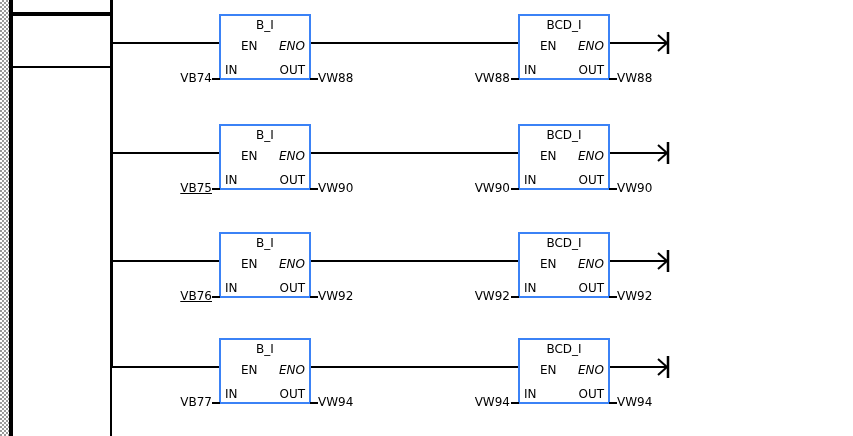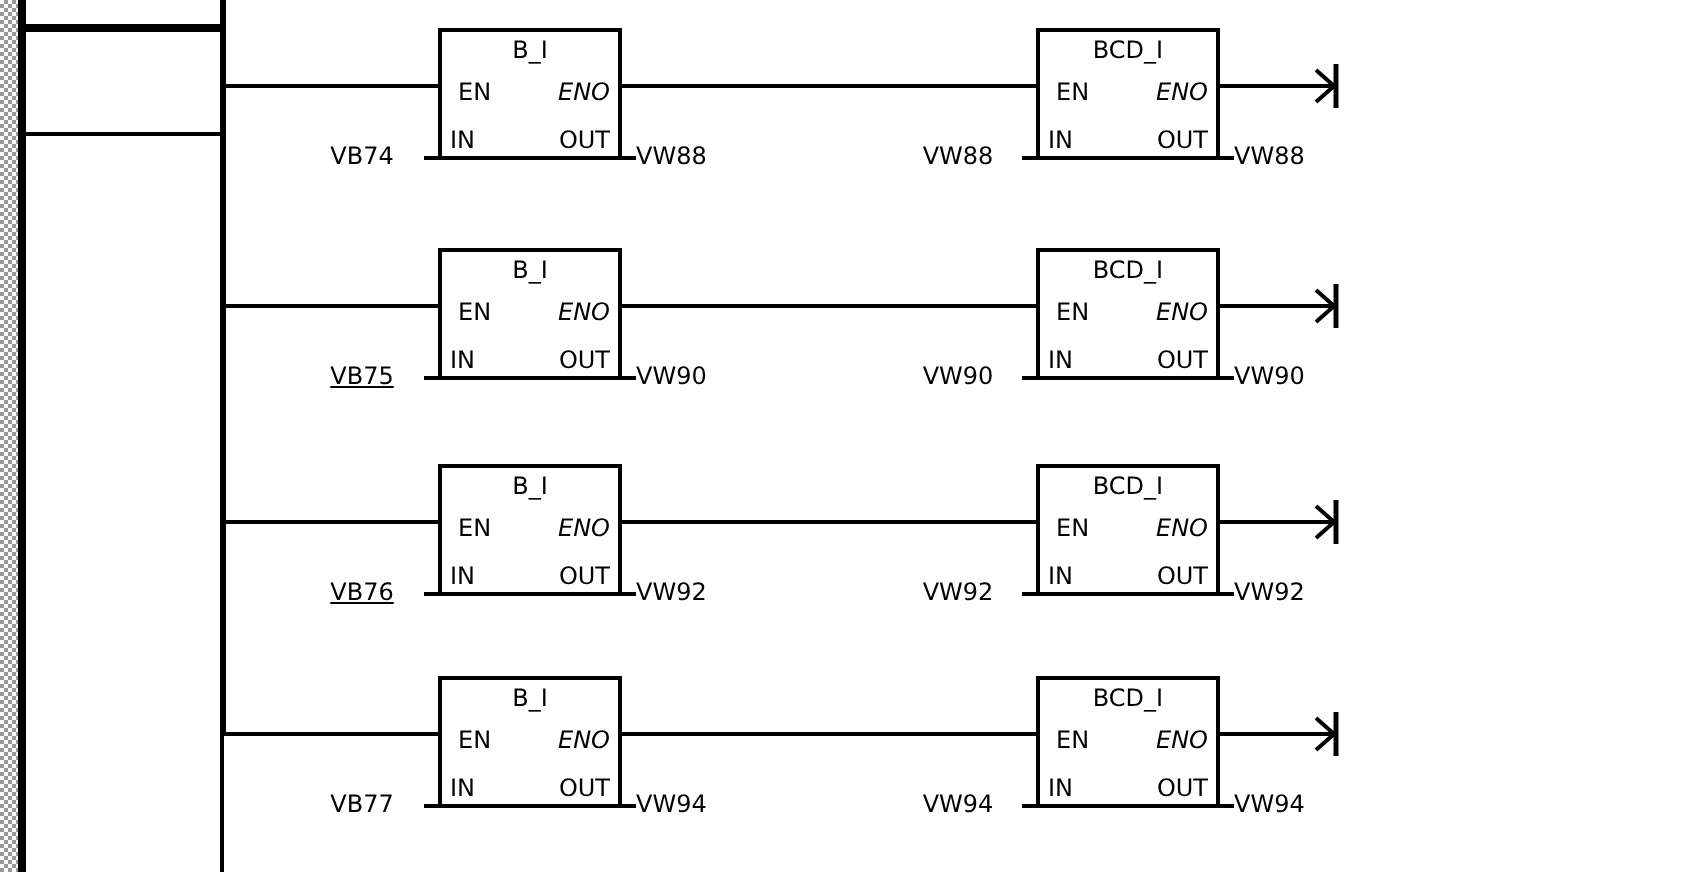--- a/index.html
+++ b/index.html
@@ -34,53 +34,53 @@
   
   .partial-box{
     position:absolute;
     border:2px solid #000;
     background:#fff;
     box-sizing:border-box;
   }
   
   .fb{
     position:absolute;
-    border:2px solid #000000;
+    border:2px solid #3b82f6;
     background:#fff;
     box-sizing:border-box;
   }
   .fb-title{
     position:absolute;
     left:0;right:0;top:3px;
     text-align:center;
     font-size:12px;
     line-height:13px;
     color:#000;
     white-space:nowrap;
   }
   .pin{
     position:absolute;
     font-size:12px;
     line-height:13px;
     color:#000;
     white-space:nowrap;
   }
-  .pin-en{left:8px;top:24px;}
+  .pin-en{left:20px;top:24px;}
   .pin-eno{right:4px;top:24px;font-style:italic;}
   .pin-in{left:4px;bottom:1px;}
   .pin-out{right:4px;bottom:1px;}
   
   .operand{
     position:absolute;
     font-size:12px;
     line-height:13px;
     color:#000;
     white-space:nowrap;
   }
-  .operand-left{text-align:center;}
+  .operand-left{text-align:right;}
   .operand-right{text-align:left;}
   
   .stub{position:absolute;background:#000;height:2px;width:8px;}
   
   .cont-arrow{
     position:absolute;
     width:20px;height:26px;
   }
   .cont-arrow svg{display:block;}
 </style>

